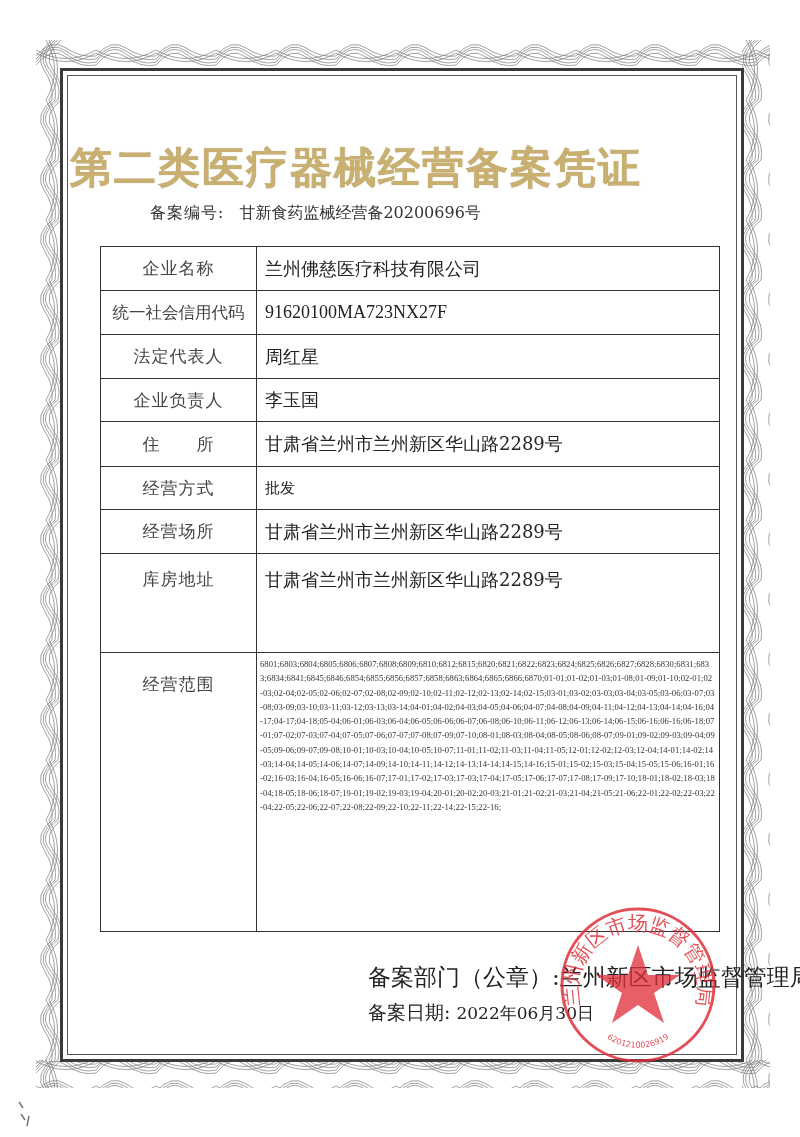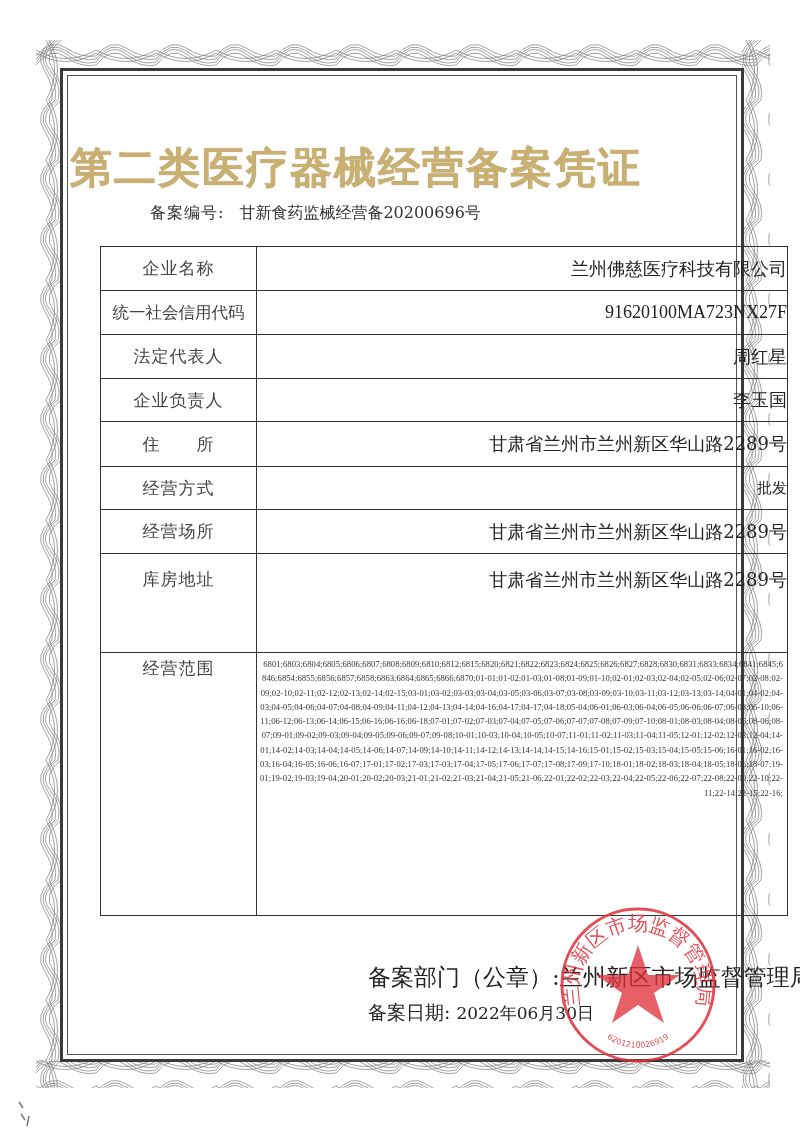--- a/index.html
+++ b/index.html
@@ -10,40 +10,40 @@
        border:3px solid #3a3a3a;box-sizing:border-box;}
   .frame-inner{position:absolute;left:67px;top:75px;width:670px;height:980px;
        border:1px solid #555;box-sizing:border-box;}
   .title{position:absolute;left:0;width:712px;top:140px;text-align:center;
        font-size:42px;letter-spacing:2px;font-weight:bold;
        color:#c9b070;
        text-shadow:0 0 1px #9c8a55;}
   .filing-no{position:absolute;left:150px;top:203px;font-size:16px;color:#333;}
   .filing-no .lbl{letter-spacing:1px;}
   .filing-no .val{margin-left:15px;text-align:center;}
-  table.info{position:absolute;left:100px;top:246px;width:688px;
+  table.info{position:absolute;left:100px;top:246px;width:620px;
        border-collapse:collapse;table-layout:fixed;}
   table.info td{border:1.6px solid #333;font-size:17px;padding:0;
        vertical-align:middle;}
   table.info td.lab{width:155px;text-align:center;color:#444;font-size:17px;letter-spacing:1px;}
-  table.info td.val{padding-left:8px;color:#222;text-align:right;}
+  table.info td.val{padding-left:8px;color:#222;}
   td.val.big{font-size:18px;}
   td.val.addr{font-size:18px;}
   tr.r1 td{height:43px;}
   tr.r2 td{height:43px;}
   tr.r3 td{height:43px;}
   tr.r4 td{height:42px;}
   tr.r5 td{height:44px;}
   tr.r6 td{height:42px;}
   tr.r7 td{height:43px;}
   tr.r8 td{height:84px;vertical-align:top;}
   tr.r8 td.lab{padding-top:14px;}
   tr.r8 td.val{padding-top:14px;}
   tr.r9 td{height:258px;vertical-align:top;border-radius:8px;}
-  tr.r9 td.lab{padding-top:4px;margin-top:9px;}
+  tr.r9 td.lab{padding-top:20px;margin-top:9px;}
   tr.r9 td.val{padding:4px 4px 0 3px;font-size:8.6px;line-height:14.3px;
        font-family:"Liberation Serif","DejaVu Serif",serif;word-break:break-all;color:#333;letter-spacing:0.05px;}
   .dept{position:absolute;left:368px;top:962px;font-size:23px;color:#222;white-space:nowrap;}
   .date{position:absolute;left:368px;top:1000px;font-size:19px;color:#222;white-space:nowrap;}
   .date .v{font-size:17px;}
   .stamp{position:absolute;left:558px;top:905px;width:160px;height:160px;opacity:0.85;}
   .ticks{position:absolute;left:15px;top:1100px;width:30px;height:30px;}
 </style>
 </head>
 <body>

